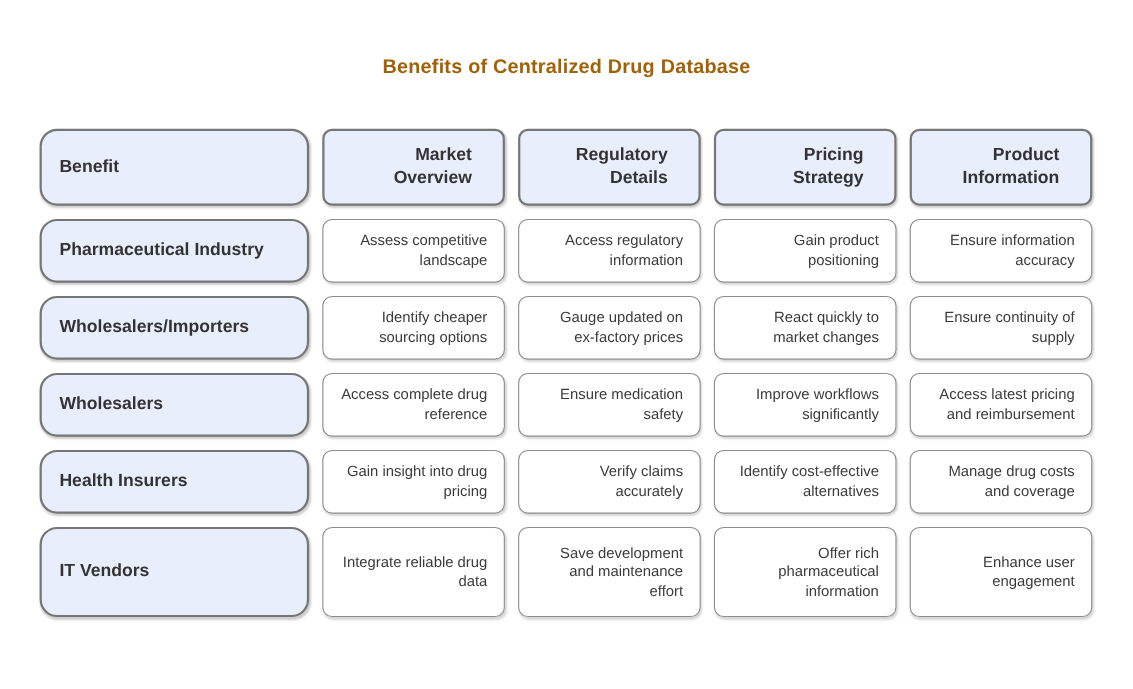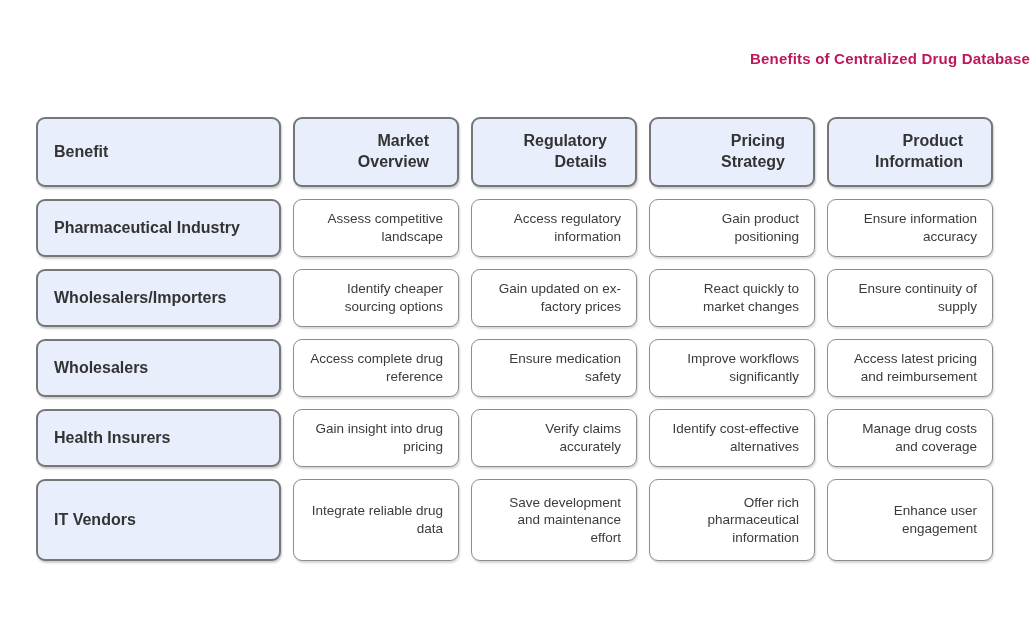--- a/index.html
+++ b/index.html
@@ -9,24 +9,24 @@
     height: 626px;
     background: #ffffff;
     font-family: "Liberation Sans", sans-serif;
     overflow: hidden;
   }
   .title {
     position: absolute;
     top: 50px;
     left: 0;
     width: 100%;
-    text-align: right;
-    font-size: 15px;
+    text-align: center;
+    font-size: 18px;
     font-weight: bold;
-    color: #be185d;
+    color: #a16207;
     letter-spacing: 0.2px;
   }
   .grid {
     position: absolute;
     left: 36px;
     top: 117px;
     display: grid;
     grid-template-columns: 245px repeat(4, 166px);
     grid-template-rows: 70px 58px 58px 58px 58px 82px;
     gap: 12px;
@@ -54,20 +54,21 @@
     box-shadow: 1px 2px 2px rgba(0,0,0,0.16);
     font-size: 13.5px;
     color: #3b3b3b;
     padding: 17px 15px;
   }
   .cell.header-col { padding: 4px 28px; }
   .cell.left {
     justify-content: flex-start;
     text-align: left;
     padding: 4px 4px 4px 16px;
+    border-radius: 16px;
   }
 </style>
 </head>
 <body>
 
 <div class="canvas">
   <div class="title">Benefits of Centralized Drug Database</div>
 
   <div class="grid">
 
@@ -78,21 +79,21 @@
     <div class="cell blue header-col">Product Information</div>
 
     <div class="cell blue left">Pharmaceutical Industry</div>
     <div class="cell white">Assess competitive landscape</div>
     <div class="cell white">Access regulatory information</div>
     <div class="cell white">Gain product positioning</div>
     <div class="cell white">Ensure information accuracy</div>
 
     <div class="cell blue left">Wholesalers/Importers</div>
     <div class="cell white">Identify cheaper sourcing options</div>
-    <div class="cell white">Gain updated on ex-factory prices</div>
+    <div class="cell white">Gauge updated on ex-factory prices</div>
     <div class="cell white">React quickly to market changes</div>
     <div class="cell white">Ensure continuity of supply</div>
 
     <div class="cell blue left">Wholesalers</div>
     <div class="cell white">Access complete drug reference</div>
     <div class="cell white">Ensure medication safety</div>
     <div class="cell white">Improve workflows significantly</div>
     <div class="cell white">Access latest pricing and reimbursement</div>
 
     <div class="cell blue left">Health Insurers</div>

